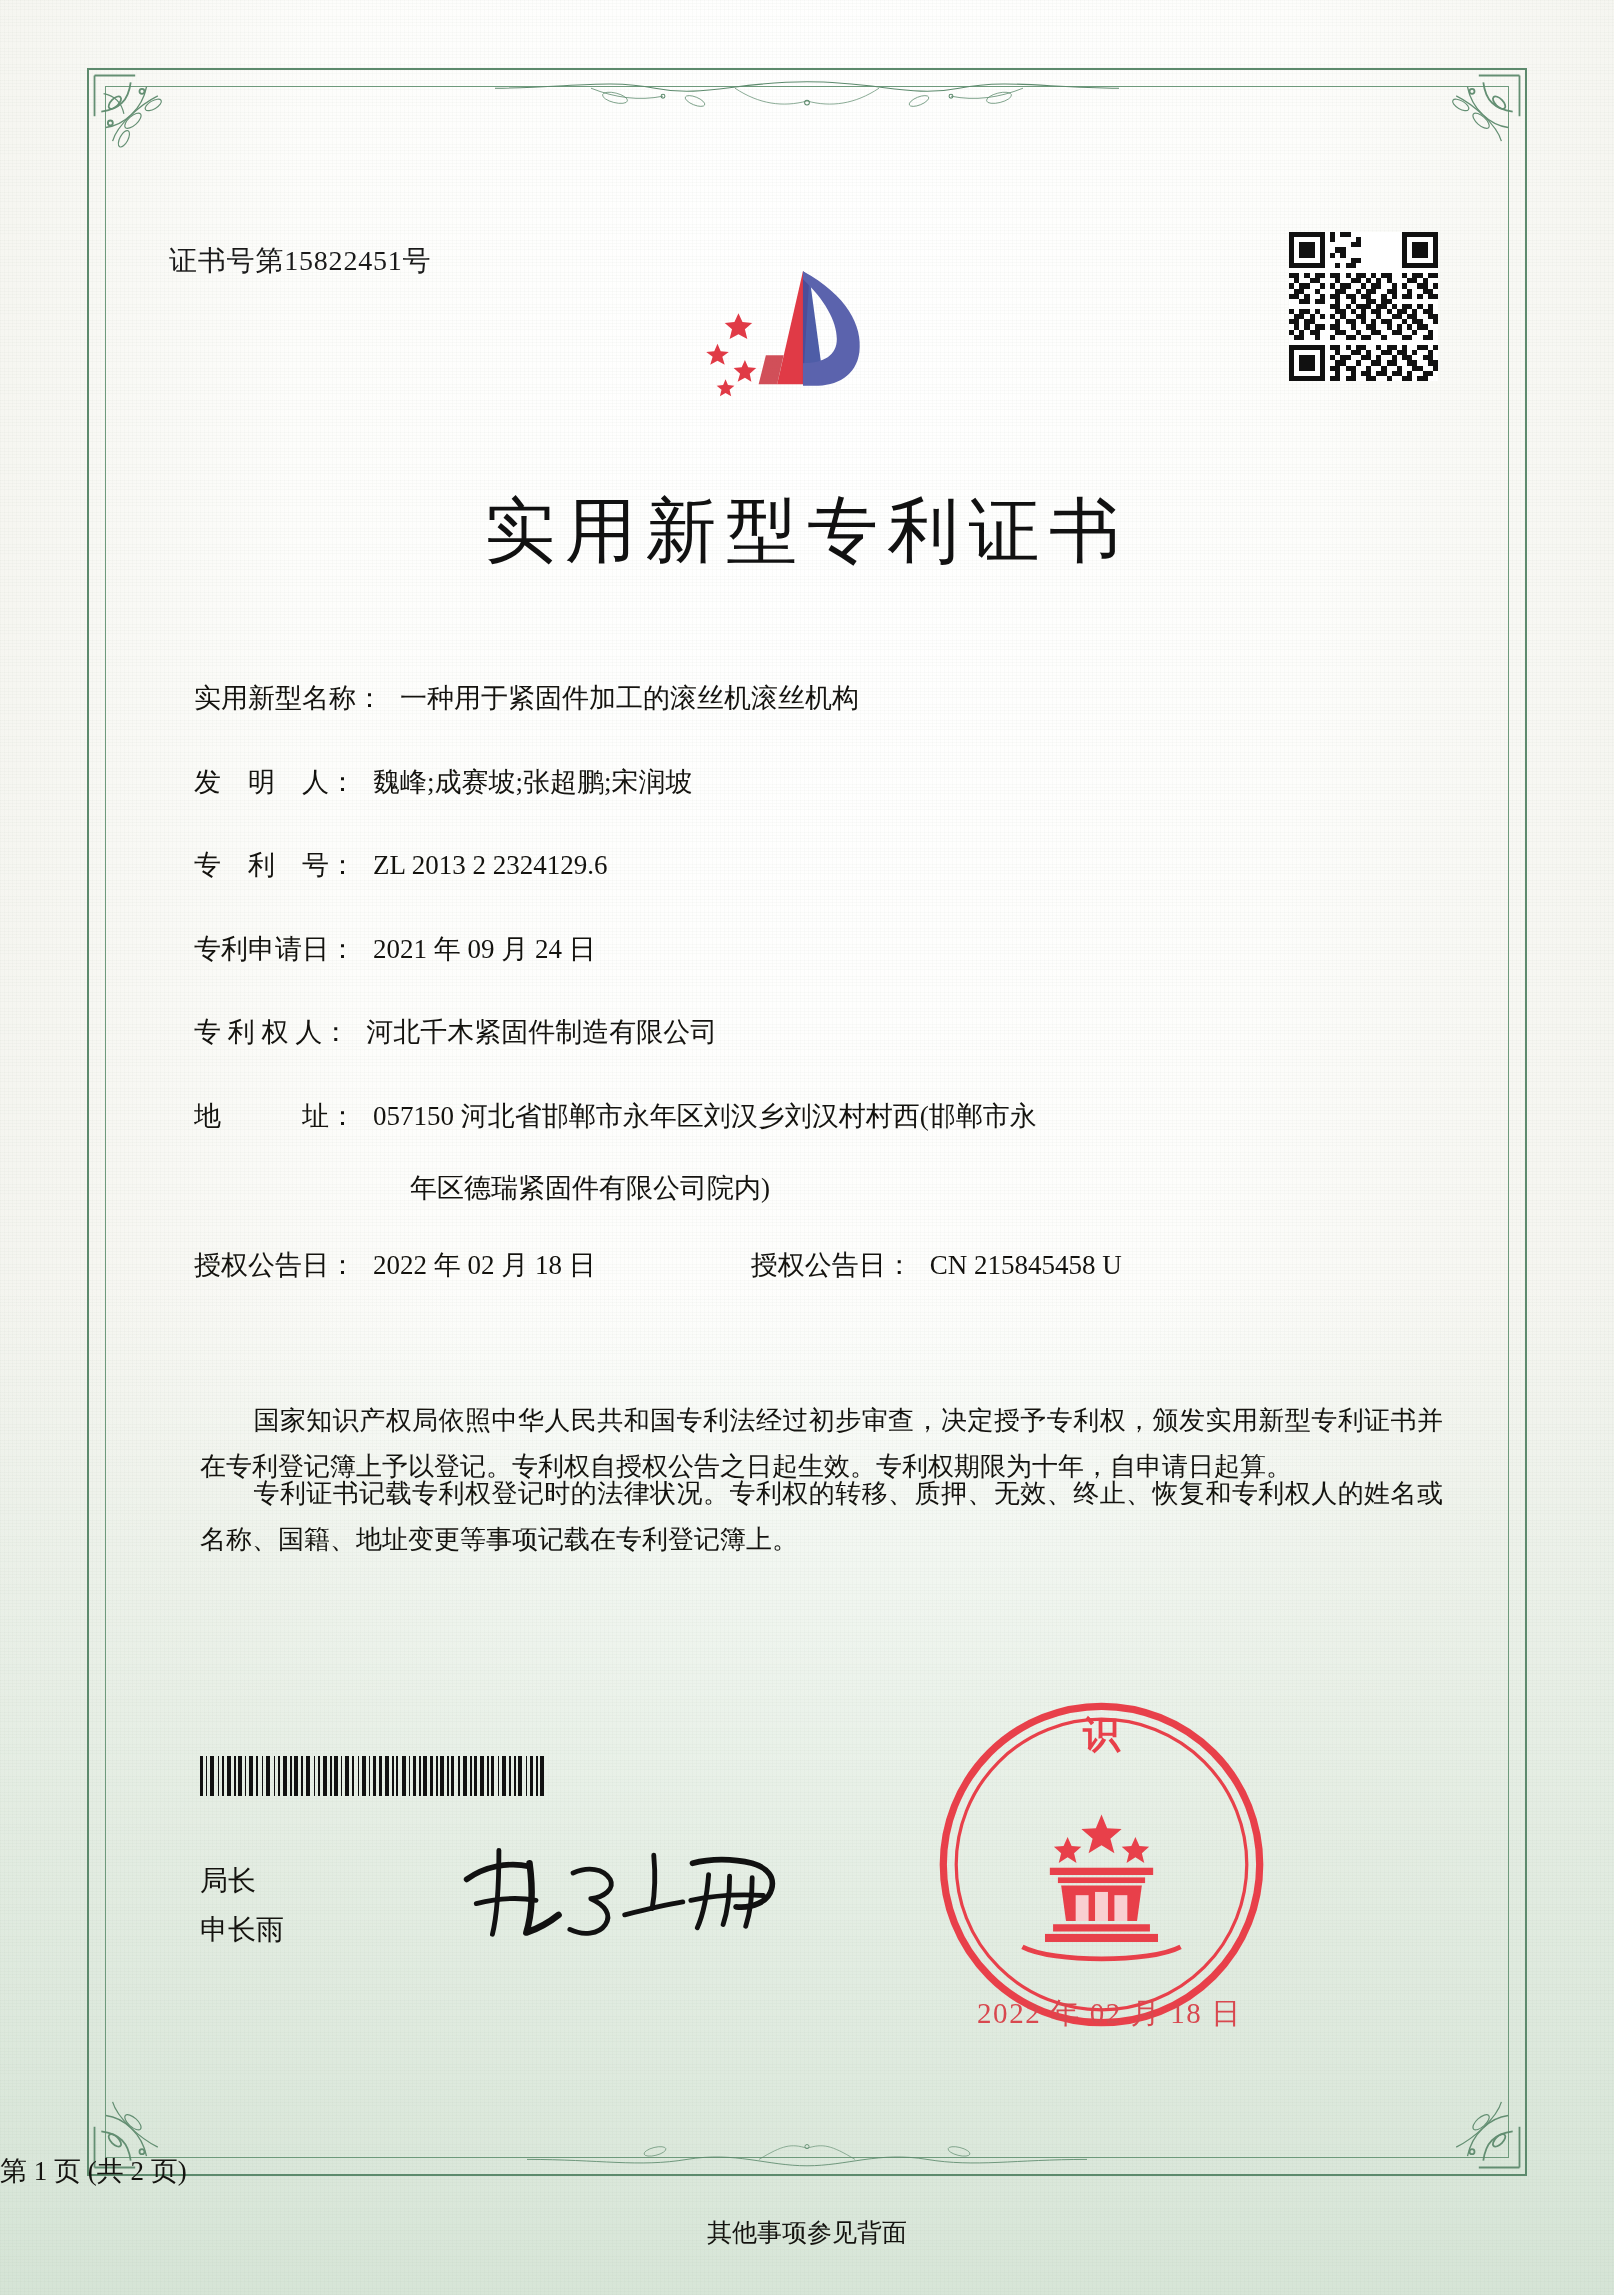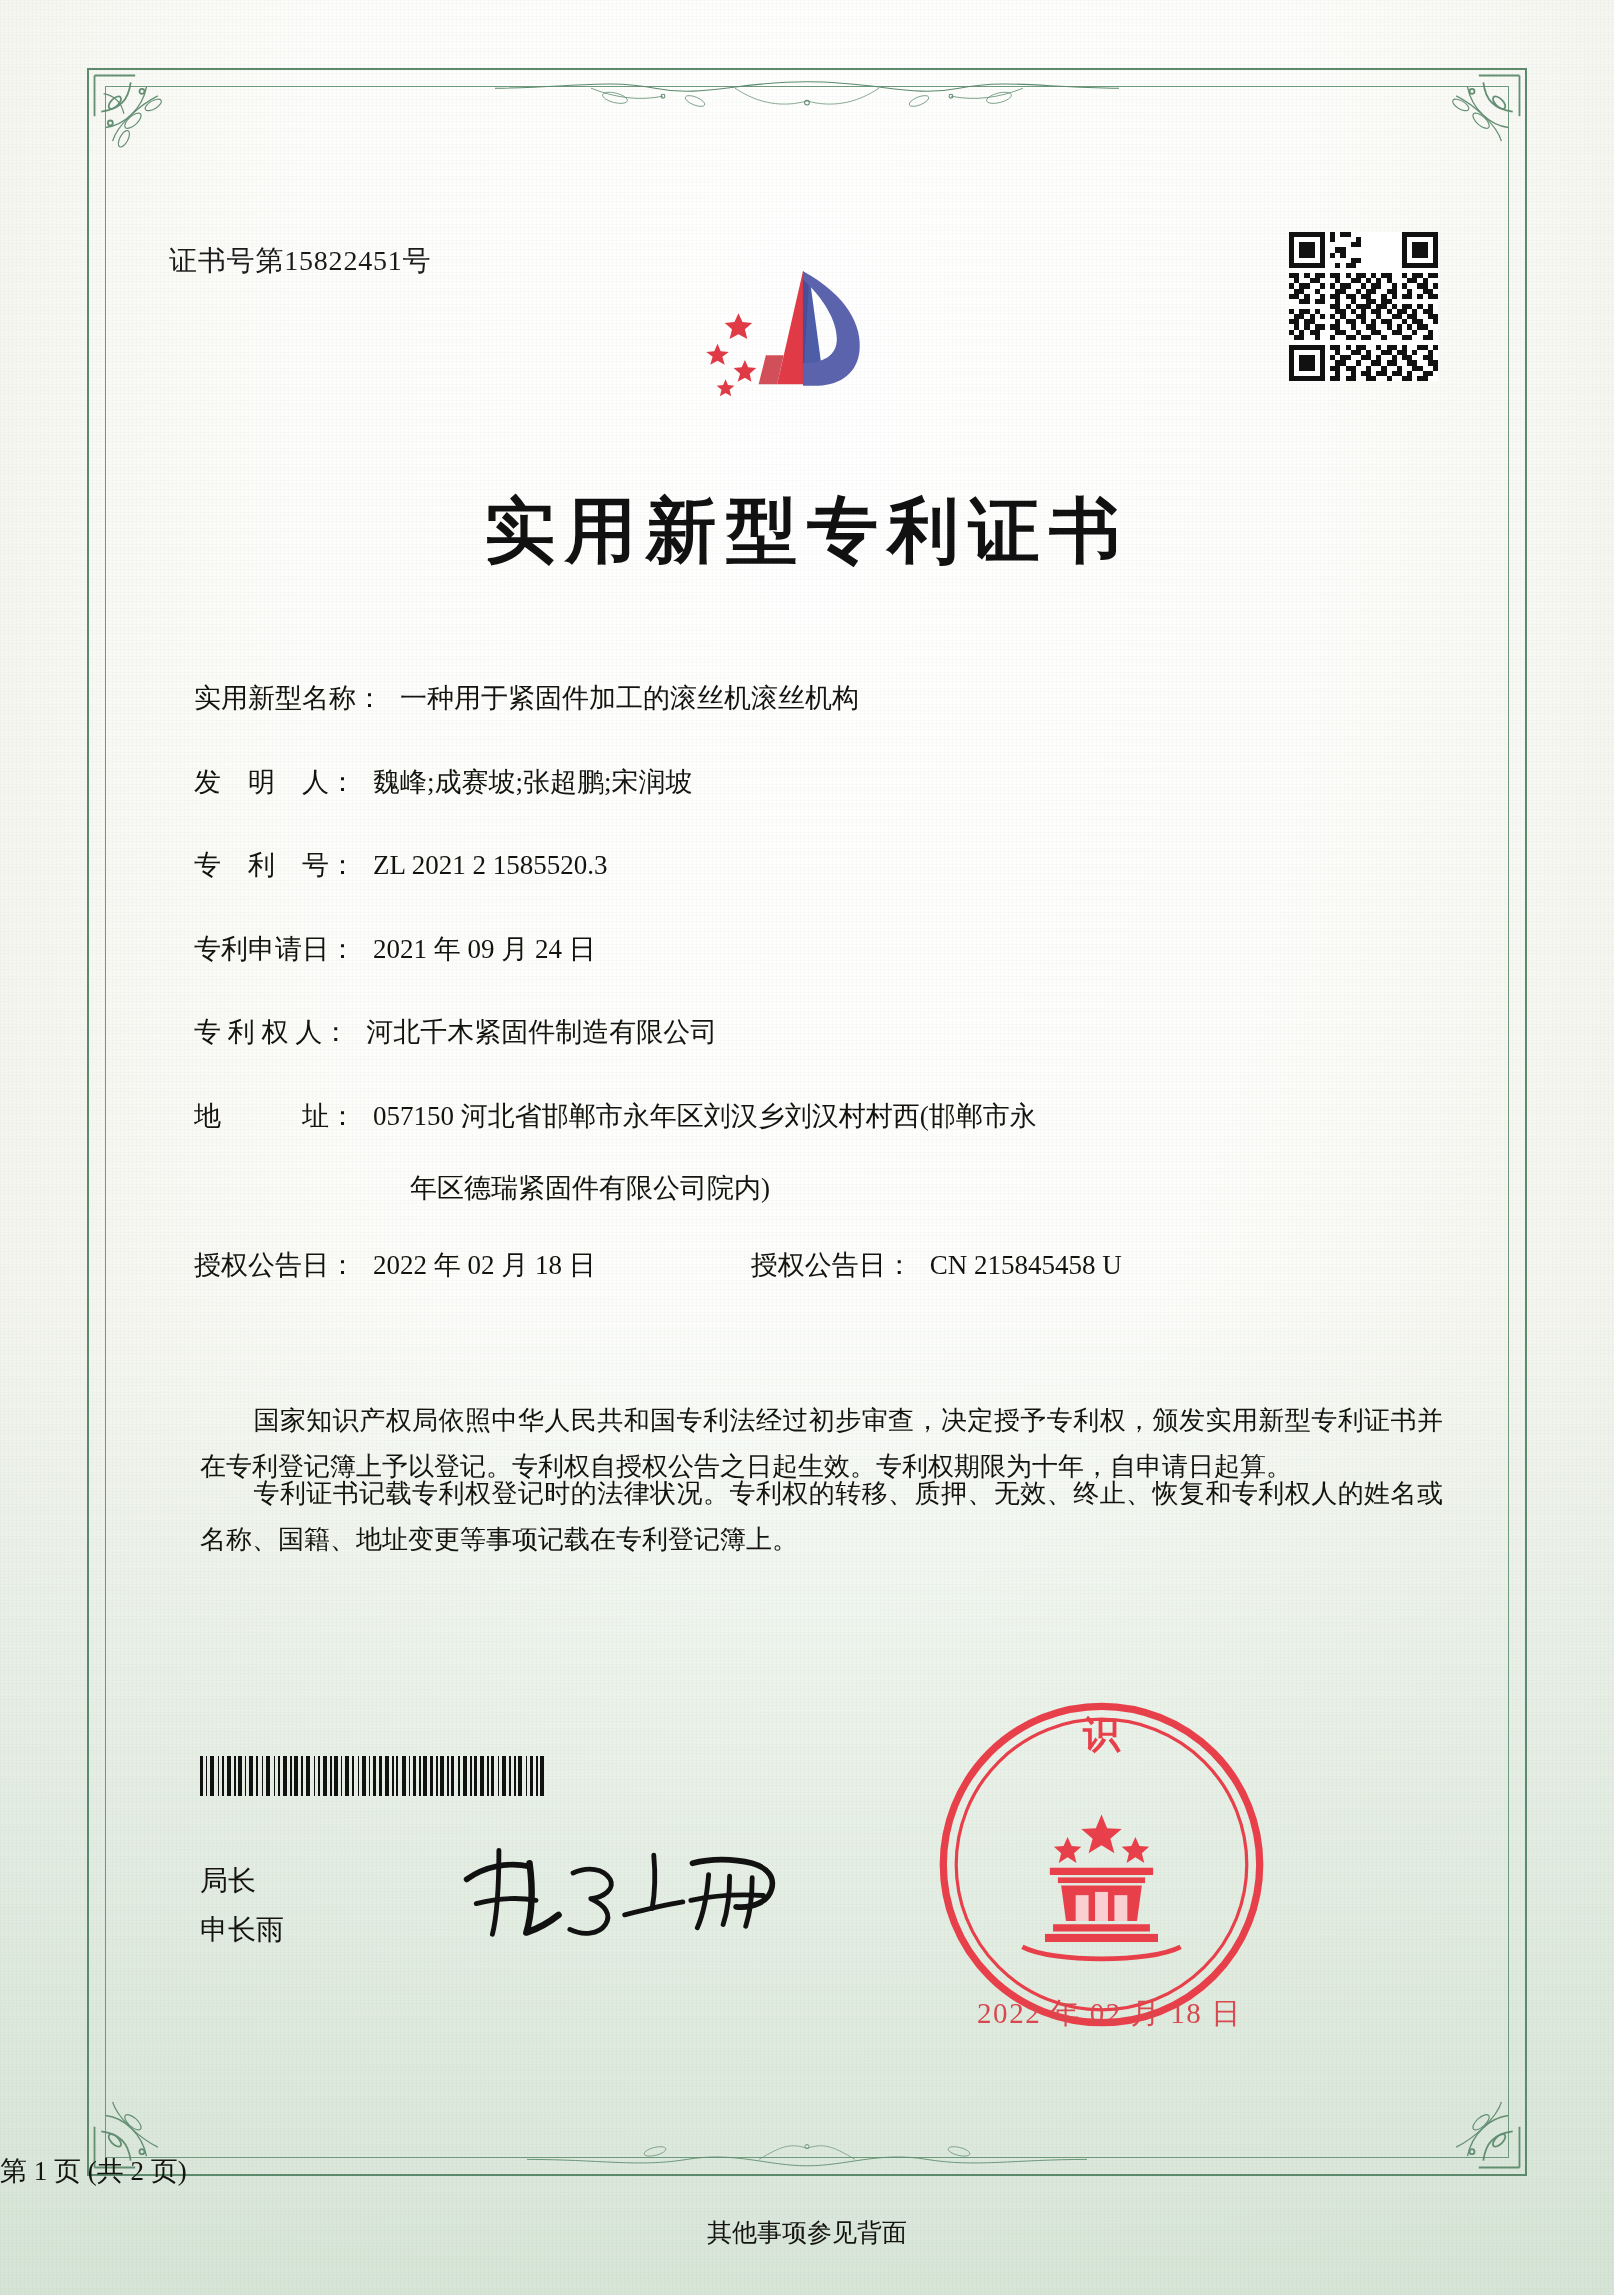--- a/index.html
+++ b/index.html
@@ -57,21 +57,21 @@
     font-size:28px;color:#1a1a1a;letter-spacing:0.8px;
     font-family:"Liberation Serif","DejaVu Serif",serif;
   }
   .logo{position:absolute;left:682px;top:242px;width:250px;height:186px;}
   .logo svg{width:100%;height:100%;display:block;}
   .qr{position:absolute;right:176px;top:232px;width:149px;height:149px;}
   .qr svg{width:100%;height:100%;display:block;}
 
   .title{
     position:absolute;left:0;right:0;top:484px;text-align:center;
-    font-size:71px;font-weight:bold;letter-spacing:9.7px;color:#111;
+    font-size:71px;font-weight:normal;letter-spacing:9.7px;color:#111;
     font-family:"DejaVu Serif","Liberation Serif",serif;
   }
 
   .fields{position:absolute;left:194px;right:169px;top:678px;}
   .frow{display:flex;align-items:flex-start;margin-bottom:43px;font-size:27px;color:#14130f;line-height:1.5;gap:17px;}
   .flabel{white-space:pre;flex:0 0 auto;}
   .fvalue{flex:1 1 auto;}
   .frow.tight{margin-bottom:36px;}
   .frow.two{margin-bottom:32px;}
   .gap{display:inline-block;width:121px;}
@@ -250,21 +250,21 @@
     <div class="frow">
       <span class="flabel">实用新型名称：</span>
       <span class="fvalue">一种用于紧固件加工的滚丝机滚丝机构</span>
     </div>
     <div class="frow">
       <span class="flabel">发　明　人：</span>
       <span class="fvalue">魏峰;成赛坡;张超鹏;宋润坡</span>
     </div>
     <div class="frow">
       <span class="flabel">专　利　号：</span>
-      <span class="fvalue">ZL 2021 2 1585520.3</span>
+      <span class="fvalue">ZL 2013 2 2324129.6</span>
     </div>
     <div class="frow">
       <span class="flabel">专利申请日：</span>
       <span class="fvalue">2021 年 09 月 24 日</span>
     </div>
     <div class="frow">
       <span class="flabel">专 利 权 人：</span>
       <span class="fvalue">河北千木紧固件制造有限公司</span>
     </div>
     <div class="frow two">

